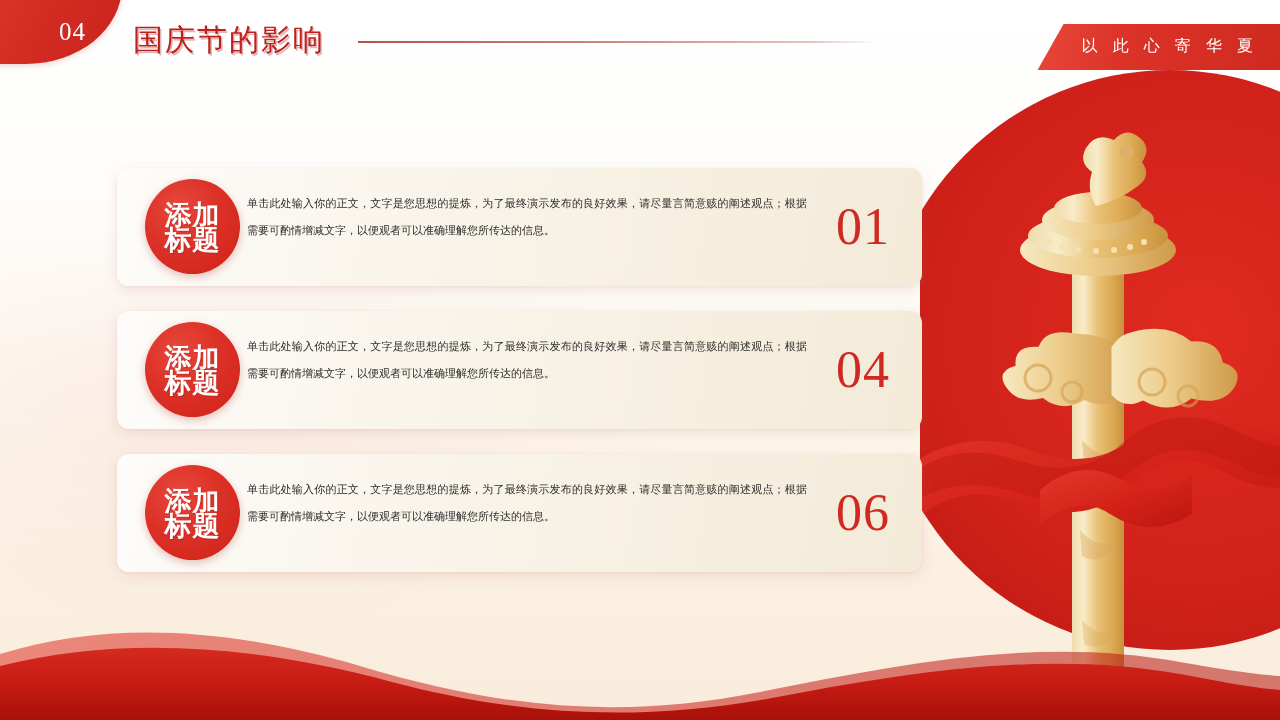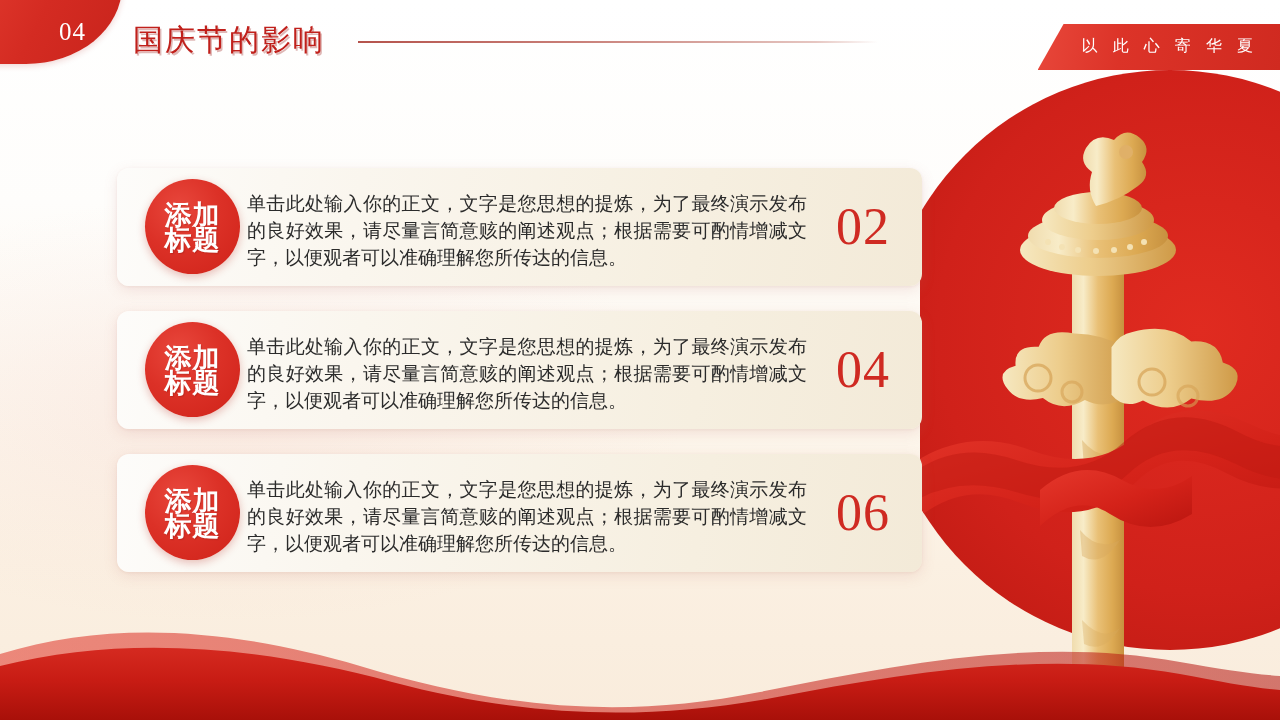--- a/index.html
+++ b/index.html
@@ -102,21 +102,21 @@
   .card-badge-line {
     color:#ffffff; font-size:27px; font-weight:bold; line-height:25px;
     letter-spacing:1px;
     font-family:"DejaVu Sans","Liberation Sans",sans-serif;
     text-shadow:1px 1px 1px rgba(140,25,18,0.35);
   }
 
   .card-body {
     position:absolute; left:130px; top:22px;
     width:560px;
-    font-size:19px; line-height:27px;
+    font-size:11px; line-height:27px;
     color:#2b2b2b;
     font-family:Liberation Serif, serif;
     text-align:justify;
   }
 
   .card-num {
     position:absolute; right:32px; top:50%;
     transform:translateY(-50%);
     font-size:52px; line-height:1;
     color:#cf2a22;
@@ -250,21 +250,21 @@
   </div>
 
   <div class="cards">
 
     <div class="card">
       <div class="card-badge">
         <span class="card-badge-line">添加</span>
         <span class="card-badge-line">标题</span>
       </div>
       <div class="card-body">单击此处输入你的正文，文字是您思想的提炼，为了最终演示发布的良好效果，请尽量言简意赅的阐述观点；根据需要可酌情增减文字，以便观者可以准确理解您所传达的信息。</div>
-      <div class="card-num">02</div>
+      <div class="card-num">01</div>
     </div>
 
     <div class="card">
       <div class="card-badge">
         <span class="card-badge-line">添加</span>
         <span class="card-badge-line">标题</span>
       </div>
       <div class="card-body">单击此处输入你的正文，文字是您思想的提炼，为了最终演示发布的良好效果，请尽量言简意赅的阐述观点；根据需要可酌情增减文字，以便观者可以准确理解您所传达的信息。</div>
       <div class="card-num">04</div>
     </div>

